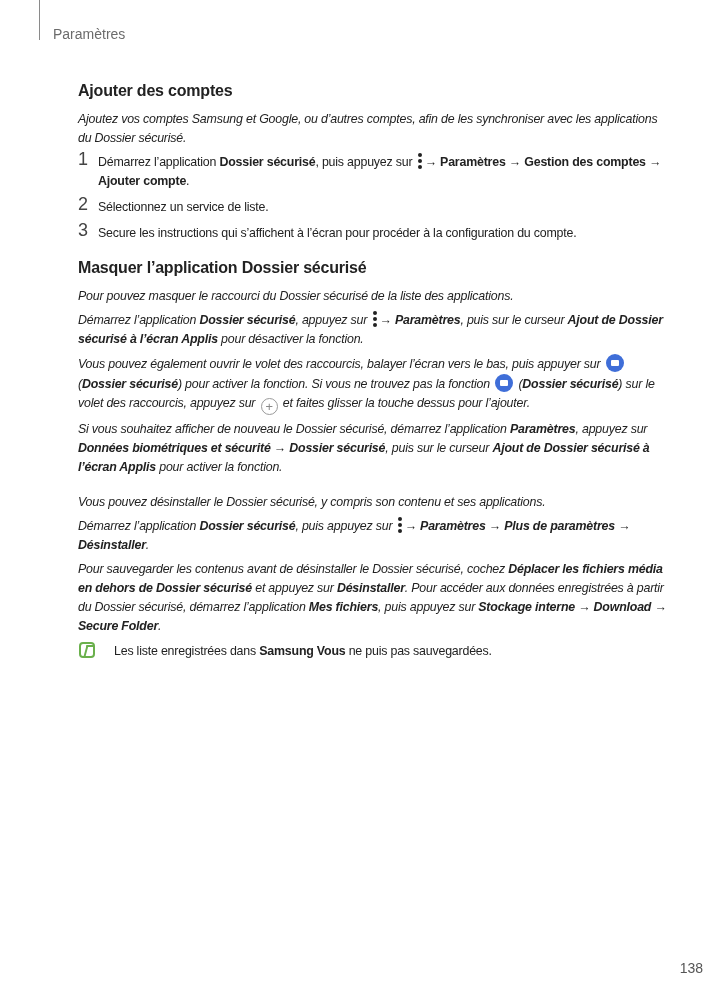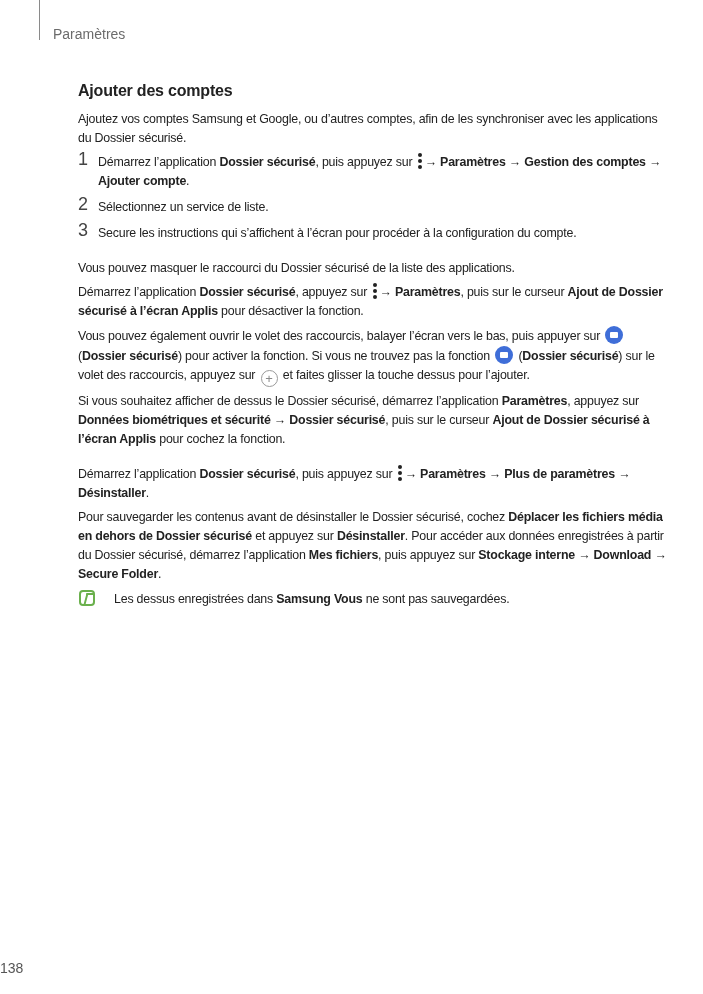--- a/index.html
+++ b/index.html
@@ -4,36 +4,36 @@
 <style>
   html, body { margin: 0; padding: 0; background: #ffffff; }
   body {
     width: 703px; height: 994px; position: relative; overflow: hidden;
     font-family: "Liberation Sans", sans-serif; color: #222222;
   }
   .header-rule { position: absolute; left: 39px; top: 0; width: 1px; height: 40px; background: #8a8a8a; }
   .header-title { position: absolute; left: 53px; top: 26px; font-size: 14px; color: #6b6b6b; }
   .content { position: absolute; left: 54px; top: 82px; width: 592px; margin-left: 24px; }
   h2 { font-size: 16px; font-weight: bold; color: #222; margin: 0 0 10px 0; letter-spacing: -0.2px; }
-  p { font-size: 12.4px; line-height: 19px; margin: 0 0 5px 0; letter-spacing: -0.2px; }
+  p { font-size: 12.4px; line-height: 19px; margin: 0 0 5px 0; letter-spacing: -0.2px; font-style: italic; }
   b { font-weight: bold; }
   .section { margin-bottom: 16px; }
   ol { list-style: none; margin: 0; padding: 0; }
   ol li { position: relative; padding-left: 20px; font-size: 12.4px; line-height: 19px; margin-bottom: 7px; letter-spacing: -0.2px; }
   .num { position: absolute; left: 0; top: -3px; font-size: 18px; color: #444; font-weight: normal; }
   .dots { display: inline-block; width: 5px; height: 17px; vertical-align: -4px; margin: 0 2px; position: relative; }
   .dots i { position: absolute; left: 0.5px; width: 4px; height: 4px; border-radius: 50%; background: #222; }
   .dots i:nth-child(1) { top: 0; } .dots i:nth-child(2) { top: 6px; } .dots i:nth-child(3) { top: 12px; }
   .folder-icon { display: inline-block; width: 18px; height: 18px; border-radius: 50%; background: #3f6ed8; vertical-align: -4px; position: relative; margin: 0 2px; }
   .folder-icon::after { content: ""; position: absolute; left: 5px; top: 6px; width: 8px; height: 6px; background: #fff; border-radius: 1px; }
   .plus-icon { display: inline-block; width: 17px; height: 17px; border-radius: 50%; border: 1px solid #9a9a9a; vertical-align: -4px; margin: 0 2px; text-align: center; line-height: 16px; font-size: 13px; color: #888; box-sizing: border-box; }
   .note { position: relative; padding-left: 36px; margin-top: 6px; font-size: 12.4px; line-height: 19px; letter-spacing: -0.2px; }
   .note-icon { position: absolute; left: 1px; top: 0; width: 16px; height: 16px; border: 2px solid #6ab04c; border-radius: 4px; box-sizing: border-box; }
   .note-icon::after { content: ""; position: absolute; left: 4px; top: 1px; width: 5px; height: 10px; border-left: 2px solid #6ab04c; border-top: 2px solid #6ab04c; transform: skewX(-15deg); }
-  .page-number { position: absolute; left: 0; width: 703px; top: 960px; text-align: left; font-size: 14px; color: #555; }
+  .page-number { position: absolute; left: 0; width: 703px; top: 960px; text-align: right; font-size: 14px; color: #555; }
 </style>
 </head>
 <body>
 
 <div class="header-rule"></div>
 <div class="header-title">Paramètres</div>
 
 <div class="content">
 
   <div class="section">
@@ -49,39 +49,41 @@
         <span>Sélectionnez un service de liste.</span>
       </li>
       <li>
         <span class="num">3</span>
         <span>Secure les instructions qui s’affichent à l’écran pour procéder à la configuration du compte.</span>
       </li>
     </ol>
   </div>
 
   <div class="section">
-    <p>Vous pouvez masquer le raccourci du Dossier sécurisé de la liste des applications.</p>
+    <h2>Masquer l’application Dossier sécurisé</h2>
+    <p>Pour pouvez masquer le raccourci du Dossier sécurisé de la liste des applications.</p>
     <p>
       <span>Démarrez l’application </span><b>Dossier sécurisé</b><span>, appuyez sur </span><span class="dots"><i></i><i></i><i></i></span><b>→ Paramètres</b><span>, puis sur le curseur </span><b>Ajout de Dossier sécurisé à l’écran Applis</b><span> pour désactiver la fonction.</span>
     </p>
     <p>
       <span>Vous pouvez également ouvrir le volet des raccourcis, balayer l’écran vers le bas, puis appuyer sur </span><span class="folder-icon"></span><span> (</span><b>Dossier sécurisé</b><span>) pour activer la fonction. Si vous ne trouvez pas la fonction </span><span class="folder-icon"></span><span> (</span><b>Dossier sécurisé</b><span>) sur le volet des raccourcis, appuyez sur </span><span class="plus-icon">+</span><span> et faites glisser la touche dessus pour l’ajouter.</span>
     </p>
     <p>
-      <span>Si vous souhaitez afficher de dessus le Dossier sécurisé, démarrez l’application </span><b>Paramètres</b><span>, appuyez sur </span><b>Données biométriques et sécurité → Dossier sécurisé</b><span>, puis sur le curseur </span><b>Ajout de Dossier sécurisé à l’écran Applis</b><span> pour cochez la fonction.</span>
+      <span>Si vous souhaitez afficher de nouveau le Dossier sécurisé, démarrez l’application </span><b>Paramètres</b><span>, appuyez sur </span><b>Données biométriques et sécurité → Dossier sécurisé</b><span>, puis sur le curseur </span><b>Ajout de Dossier sécurisé à l’écran Applis</b><span> pour activer la fonction.</span>
     </p>
   </div>
 
   <div class="section">
+    <p>Vous pouvez désinstaller le Dossier sécurisé, y compris son contenu et ses applications.</p>
     <p>
       <span>Démarrez l’application </span><b>Dossier sécurisé</b><span>, puis appuyez sur </span><span class="dots"><i></i><i></i><i></i></span><b>→ Paramètres → Plus de paramètres → Désinstaller</b><span>.</span>
     </p>
     <p>
       <span>Pour sauvegarder les contenus avant de désinstaller le Dossier sécurisé, cochez </span><b>Déplacer les fichiers média en dehors de Dossier sécurisé</b><span> et appuyez sur </span><b>Désinstaller</b><span>. Pour accéder aux données enregistrées à partir du Dossier sécurisé, démarrez l’application </span><b>Mes fichiers</b><span>, puis appuyez sur </span><b>Stockage interne → Download → Secure Folder</b><span>.</span>
     </p>
     <div class="note">
       <span class="note-icon"></span>
-      <span>Les dessus enregistrées dans </span><b>Samsung Vous</b><span> ne sont pas sauvegardées.</span>
+      <span>Les liste enregistrées dans </span><b>Samsung Vous</b><span> ne puis pas sauvegardées.</span>
     </div>
   </div>
 </div>
 
 <div class="page-number">138</div>
 
 </body></html>

